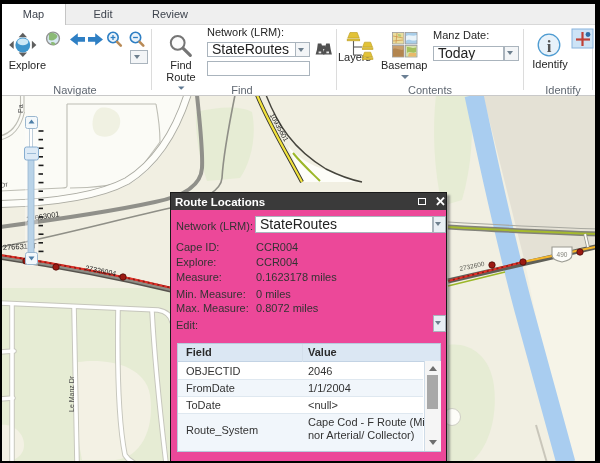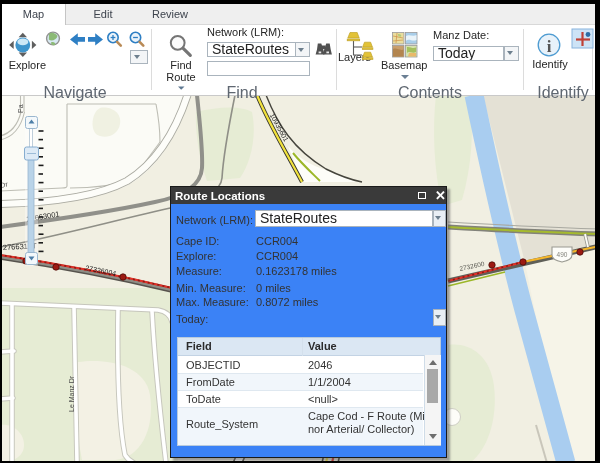--- a/index.html
+++ b/index.html
@@ -1,20 +1,20 @@
 <!DOCTYPE html>
 <html><head>
 <meta charset="utf-8">
 <style>
 html,body{margin:0;padding:0}
 #app{position:relative;width:600px;height:463px;background:#fff;overflow:hidden;
   font-family:"Liberation Sans",sans-serif;-webkit-font-smoothing:antialiased}
 .abs{position:absolute}
 .lbl{position:absolute;font-size:11px;color:#262626;white-space:nowrap}
-.glab{position:absolute;font-size:16px;color:#5f6771;text-align:center}
+.glab{position:absolute;font-size:11px;color:#5f6771;text-align:center}
 .sep{position:absolute;top:29px;height:61px;width:1px;background:#dcdcdc}
 .combo{position:absolute;background:#fff;border:1px solid #aab4bd;font-size:14px;color:#222;
   padding-left:4px;white-space:nowrap;overflow:hidden}
 .cbtn{position:absolute;background:#f3f5f7;border:1px solid #aab4bd}
 .tri{position:absolute;width:0;height:0;border-left:3.5px solid transparent;
   border-right:3.5px solid transparent;border-top:4px solid #6d7f8e}
 </style>
 </head>
 <body>
 <div id="app">
@@ -302,21 +302,21 @@
   <text x="549" y="51.5" font-family="Liberation Serif, serif" font-weight="bold" font-size="17" fill="#555555" text-anchor="middle">i</text>
 
   <rect x="572" y="29" width="21" height="19" fill="#cde3f6" stroke="#88b3dd"></rect>
   <g stroke="#bf4036" stroke-width="2.2">
     <line x1="576" y1="39.5" x2="590" y2="39.5"></line>
     <line x1="582.5" y1="32" x2="582.5" y2="46"></line>
   </g>
   <circle cx="588" cy="34.5" r="2.4" fill="#2d6da6"></circle>
 </svg>
 
-<div class="abs" id="panel" style="left:170px;top:186px;width:275px;height:270px;background:#3b82f6;
+<div class="abs" id="panel" style="left:170px;top:192px;width:275px;height:270px;background:#ec4899;
   border:1.5px solid #1a1a1a;box-shadow:3px 3px 2px rgba(90,90,90,0.55);font-size:11px;color:#333">
   <div class="abs" style="left:0;top:0;width:275px;height:17px;background:#3a3a3a"></div>
   <div class="abs" style="left:4px;top:2.5px;font-weight:bold;color:#fff;font-size:11.5px">Route Locations</div>
   <div class="abs" style="left:247px;top:5px;width:6px;height:5px;border:1.8px solid #fff"></div>
   <div class="abs" style="left:264px;top:1px;color:#fff;font-size:13px;font-weight:bold">✕</div>
 
   <div class="abs" style="left:5px;top:27px">Network (LRM):</div>
   <div class="combo" style="left:84px;top:23px;width:172px;height:15px;line-height:15px">StateRoutes</div>
   <div class="cbtn" style="left:262px;top:23px;width:11px;height:15px;background:#e9eff5"></div>
   <div class="tri" style="left:264px;top:29px"></div>
@@ -325,21 +325,21 @@
   <div class="abs" style="left:85px;top:48px">CCR004</div>
   <div class="abs" style="left:5px;top:63px">Explore:</div>
   <div class="abs" style="left:85px;top:63px">CCR004</div>
   <div class="abs" style="left:5px;top:78px">Measure:</div>
   <div class="abs" style="left:85px;top:78px">0.1623178 miles</div>
   <div class="abs" style="left:5px;top:95px">Min. Measure:</div>
   <div class="abs" style="left:85px;top:95px">0 miles</div>
   <div class="abs" style="left:5px;top:109px">Max. Measure:</div>
   <div class="abs" style="left:85px;top:109px">0.8072 miles</div>
 
-  <div class="abs" style="left:5px;top:126px">Today:</div>
+  <div class="abs" style="left:5px;top:126px">Edit:</div>
   <div class="cbtn" style="left:262px;top:122px;width:11px;height:15px;background:#e9eff5"></div>
   <div class="tri" style="left:264px;top:128px"></div>
 
   <div class="abs" style="left:6px;top:150px;width:262px;height:107px;border:1px solid #b9cbdd;background:#fff">
     <div class="abs" style="left:0;top:0;width:262px;height:17px;background:#dbe7f3;border-bottom:1px solid #c3d3e4"></div>
     <div class="abs" style="left:8px;top:2px;font-weight:bold;color:#2b2b2b">Field</div>
     <div class="abs" style="left:130px;top:2px;font-weight:bold;color:#2b2b2b">Value</div>
     <div class="abs" style="left:124px;top:0;width:1px;height:107px;background:#d4e0ec"></div>
 
     <div class="abs" style="left:0;top:18px;width:245px;height:17px;background:#fff"></div>

